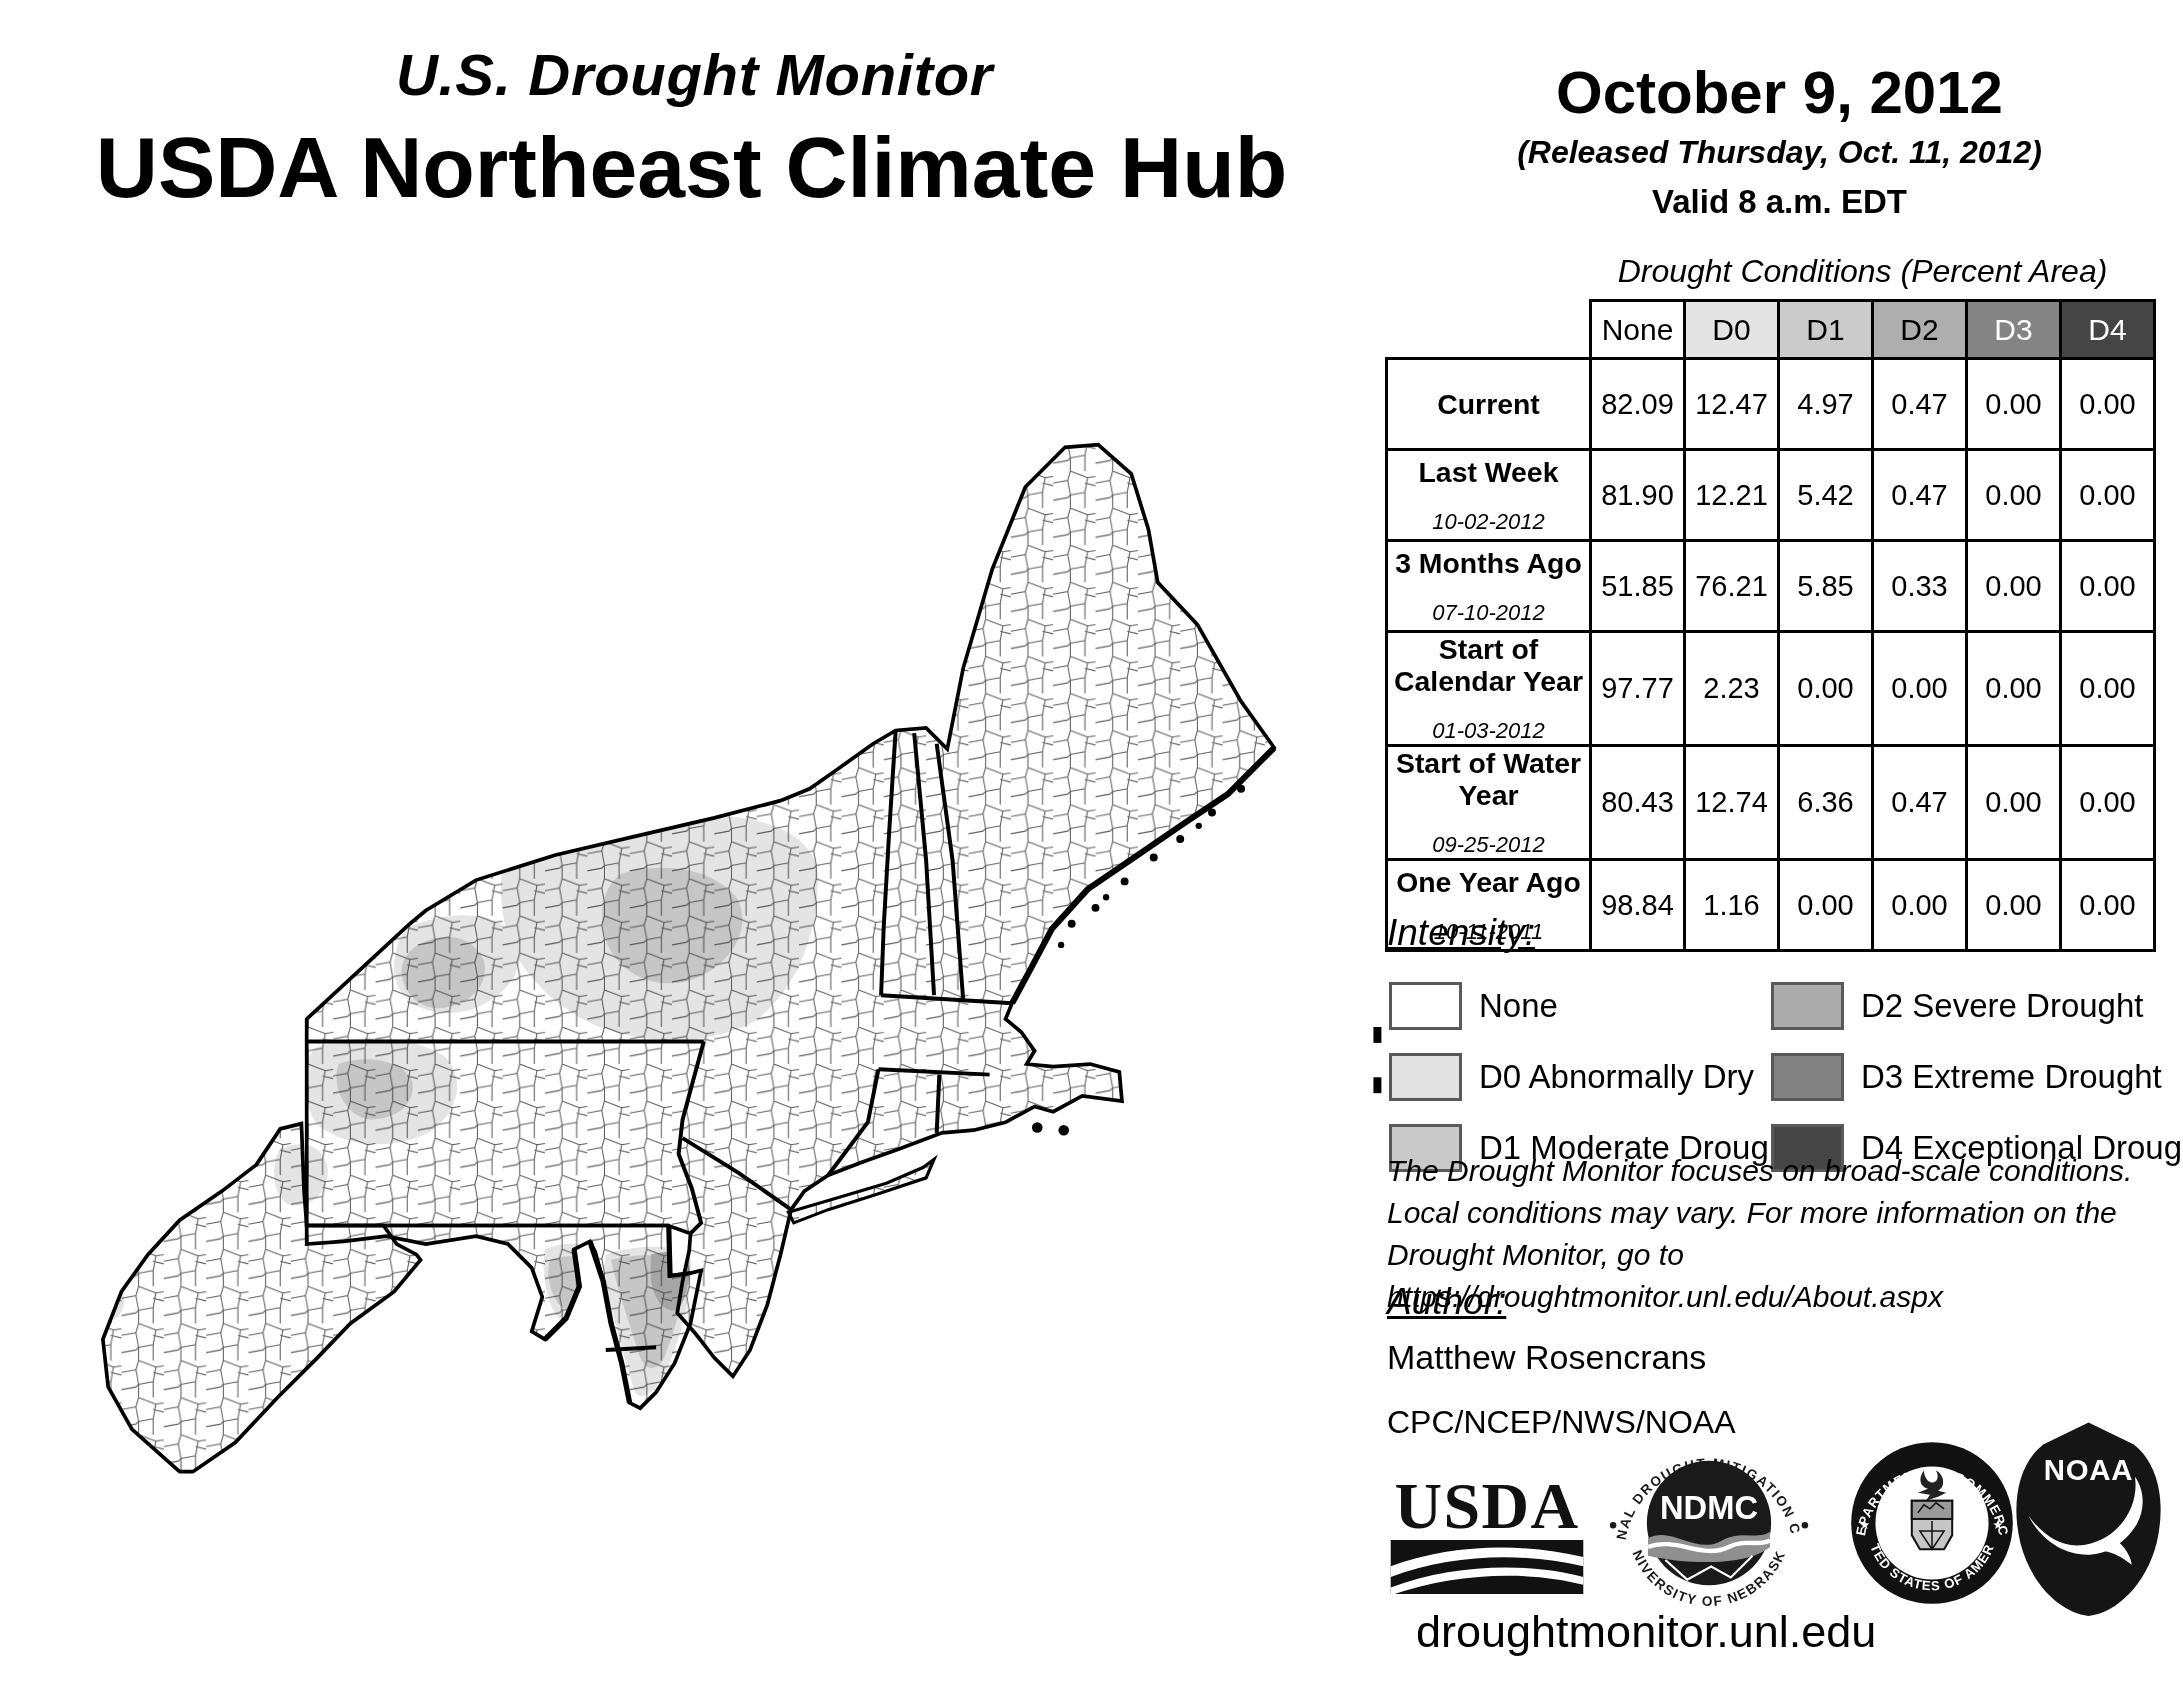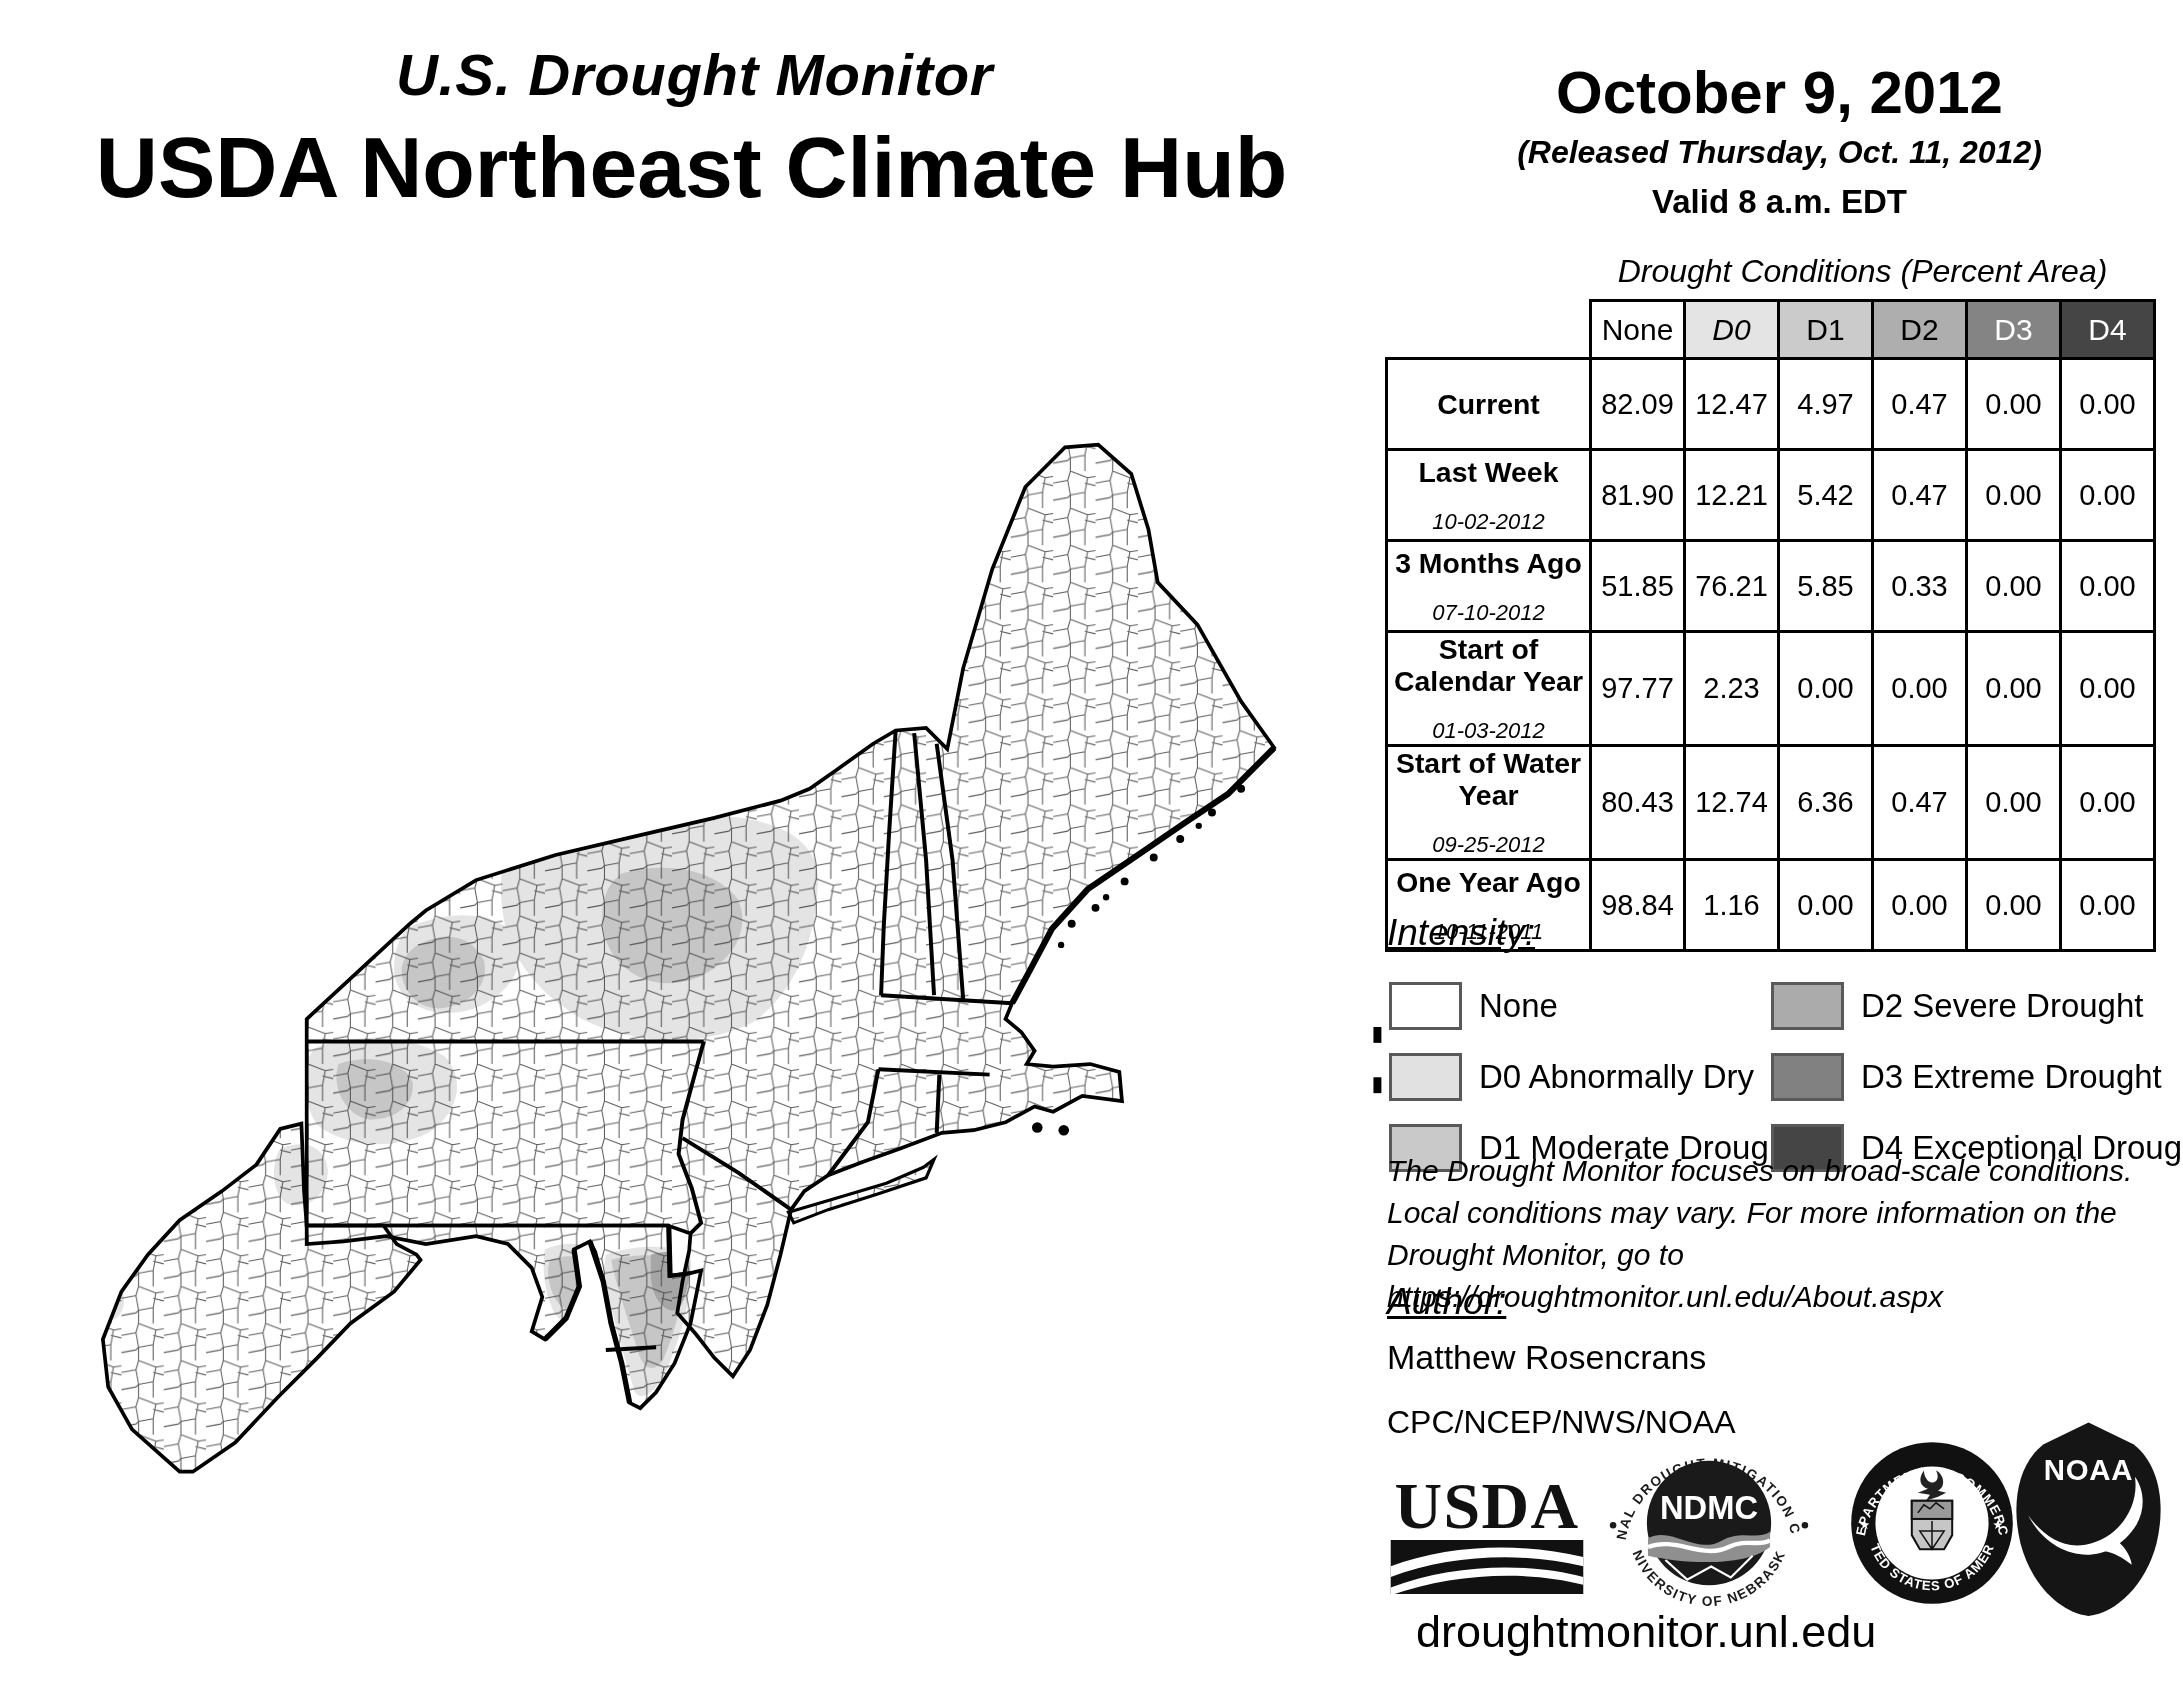--- a/index.html
+++ b/index.html
@@ -63,21 +63,21 @@
   <div class="abs" id="date-title">October 9, 2012</div>
   <div class="abs" id="released-line">(Released Thursday, Oct. 11, 2012)</div>
   <div class="abs" id="valid-line">Valid 8 a.m. EDT</div>
   <div class="abs" id="table-title">Drought Conditions (Percent Area)</div>
 
   <table class="abs" id="drought-table">
     <thead>
       <tr id="thead-row">
         <th class="corner"></th>
       <th class="col-h" style="background: rgb(255, 255, 255); color: rgb(0, 0, 0);">None</th>
-          <th class="col-h" style="background: rgb(228, 228, 228); color: rgb(0, 0, 0); font-style: italic;">D0</th>
+          <th class="col-h" style="background: rgb(228, 228, 228); color: rgb(0, 0, 0);">D0</th>
           <th class="col-h" style="background: rgb(203, 203, 203); color: rgb(0, 0, 0);">D1</th>
           <th class="col-h" style="background: rgb(174, 174, 174); color: rgb(0, 0, 0);">D2</th>
           <th class="col-h" style="background: rgb(132, 132, 132); color: rgb(255, 255, 255);">D3</th>
           <th class="col-h" style="background: rgb(69, 69, 69); color: rgb(255, 255, 255);">D4</th>
         </tr>
     </thead>
     <tbody id="tbody">
         <tr>
           <th class="row-h">
             <div class="rl">Current</div>

